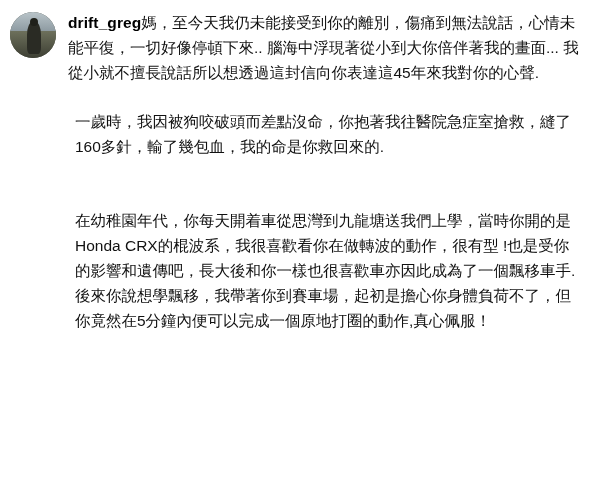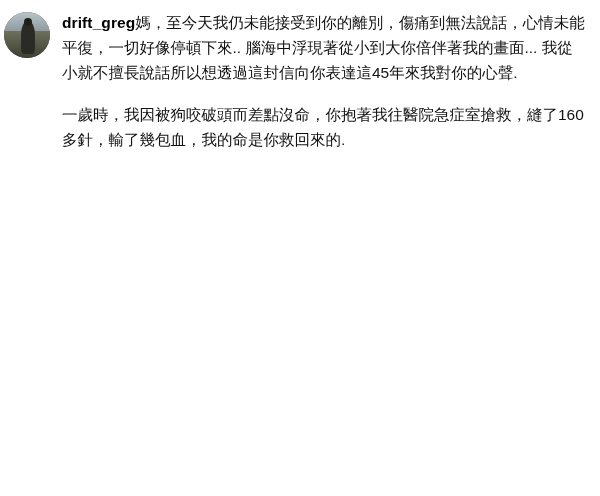--- a/index.html
+++ b/index.html
@@ -10,21 +10,21 @@
     width: 600px;
     height: 496px;
     background: #ffffff;
     font-family: "Liberation Sans", sans-serif;
     color: #111111;
     overflow: hidden;
   }
   .post {
     width: 600px;
     box-sizing: border-box;
-    padding: 10px 14px 8px 4px;
+    padding: 10px 14px 8px 10px;
   }
   .avatar {
     float: left;
     width: 46px;
     height: 46px;
     border-radius: 50%;
     overflow: hidden;
     margin-right: 12px;
     margin-top: 2px;
     background: #4a4f45;
@@ -73,21 +73,21 @@
     font-size: 15.5px;
     line-height: 1.62;
     color: #111111;
     white-space: pre-wrap;
     word-break: break-word;
   }
   .first-para {
     display: inline;
   }
   .para {
-    margin: 0;
+    margin: 7px;
     font-size: 15.5px;
     line-height: 1.62;
     color: #111111;
     white-space: pre-wrap;
     word-break: break-word;
   }
   .para-gap {
     height: 17px;
   }
   .clear {
@@ -105,16 +105,17 @@
     <div class="ph-figure"></div>
     <div class="ph-head"></div>
   </div>
 
   <div class="text-col">
     <div class="caption"><span class="username">drift_greg</span><span class="first-para">媽，至今天我仍未能接受到你的離別，傷痛到無法說話，心情未能平復，一切好像停頓下來.. 腦海中浮現著從小到大你倍伴著我的畫面... 我從小就不擅長說話所以想透過這封信向你表達這45年來我對你的心聲.</span></div>
     <div class="para-gap"></div>
     <p class="para">一歲時，我因被狗咬破頭而差點沒命，你抱著我往醫院急症室搶救，縫了160多針，輸了幾包血，我的命是你救回來的.</p>
     <div class="para-gap"></div>
     <div class="para-gap"></div>
+    <p class="para">在幼稚園年代，你每天開着車從思灣到九龍塘送我們上學，當時你開的是Honda CRX的棍波系，我很喜歡看你在做轉波的動作，很有型 !也是受你的影響和遺傳吧，長大後和你一樣也很喜歡車亦因此成為了一個飄移車手.後來你說想學飄移，我帶著你到賽車場，起初是擔心你身體負荷不了，但你竟然在5分鐘內便可以完成一個原地打圈的動作,真心佩服！</p>
   </div>
 
   <div class="clear"></div>
 </div>
 
 </body></html>

